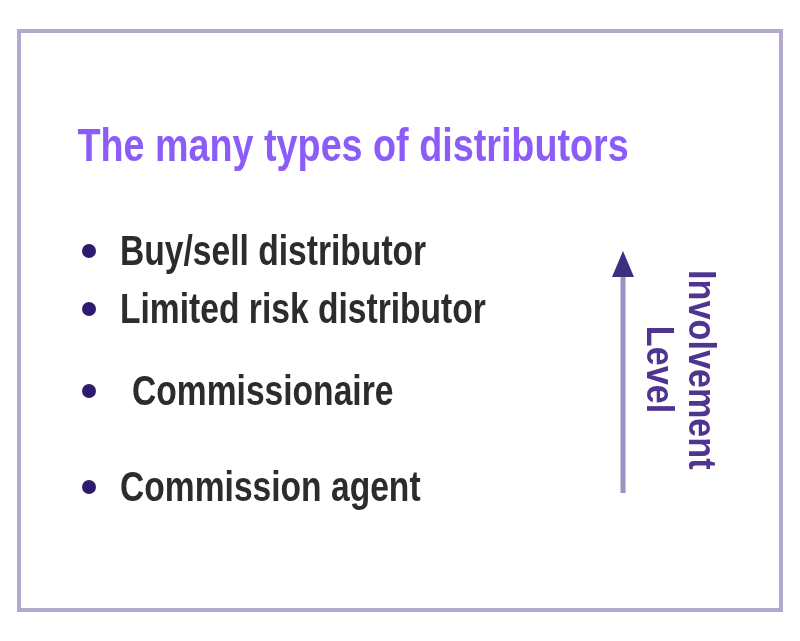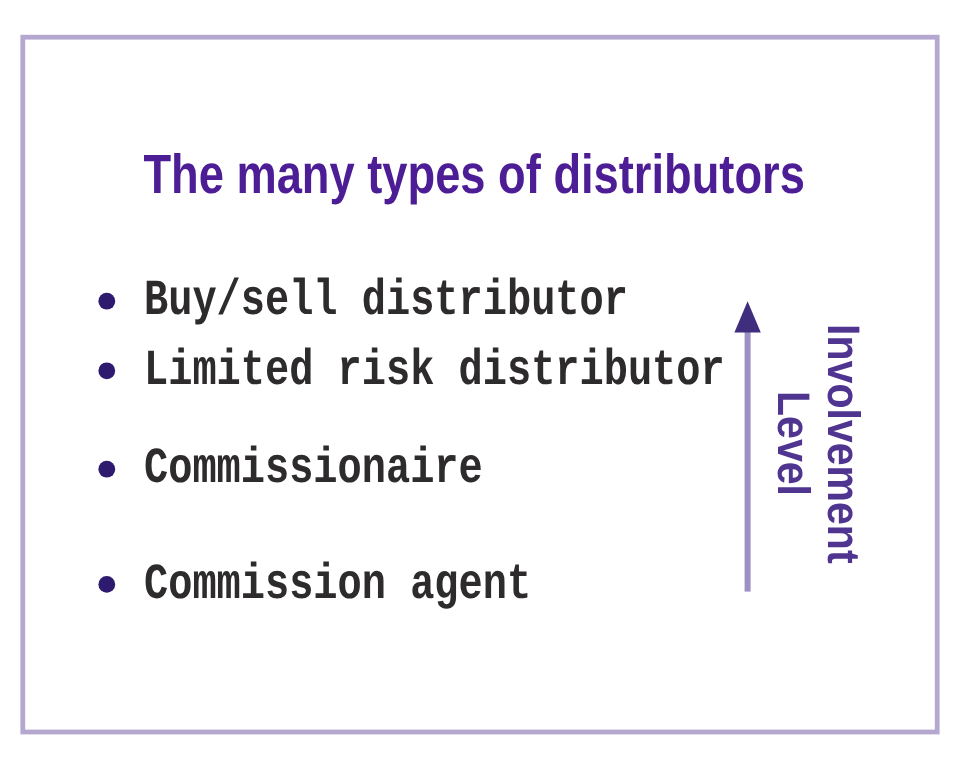--- a/index.html
+++ b/index.html
@@ -19,41 +19,40 @@
     border: 4px solid #b4a8d0;
     box-sizing: border-box;
     background: #ffffff;
   }
   .title {
     position: absolute;
     left: 17px;
     top: 118px;
     width: 714px;
     margin: 0;
-    text-align: right;
+    text-align: left;
     font-size: 46px;
     font-weight: bold;
-    color: #4c1d95;
+    color: #8b5cf6;
     white-space: nowrap;
   }
   .title .condense {
     display: inline-block;
     transform: scaleX(0.82);
   }
   .bullet-row {
     position: absolute;
     left: 82px;
     height: 62px;
     display: flex;
     align-items: center;
-    font-family: Liberation Mono, monospace;
   }
   .bullet-row.r0 { top: 220px; }
   .bullet-row.r1 { top: 278px; }
-  .bullet-row.r2 { top: 360px; }
+  .bullet-row.r2 { top: 360px; gap: 12px; }
   .bullet-row.r3 { top: 430px; margin-top: 26px; }
   .dot {
     width: 14px;
     height: 14px;
     border-radius: 50%;
     background: #2e1a6e;
     margin-right: 24px;
     flex: 0 0 auto;
   }
   .bullet-text {

